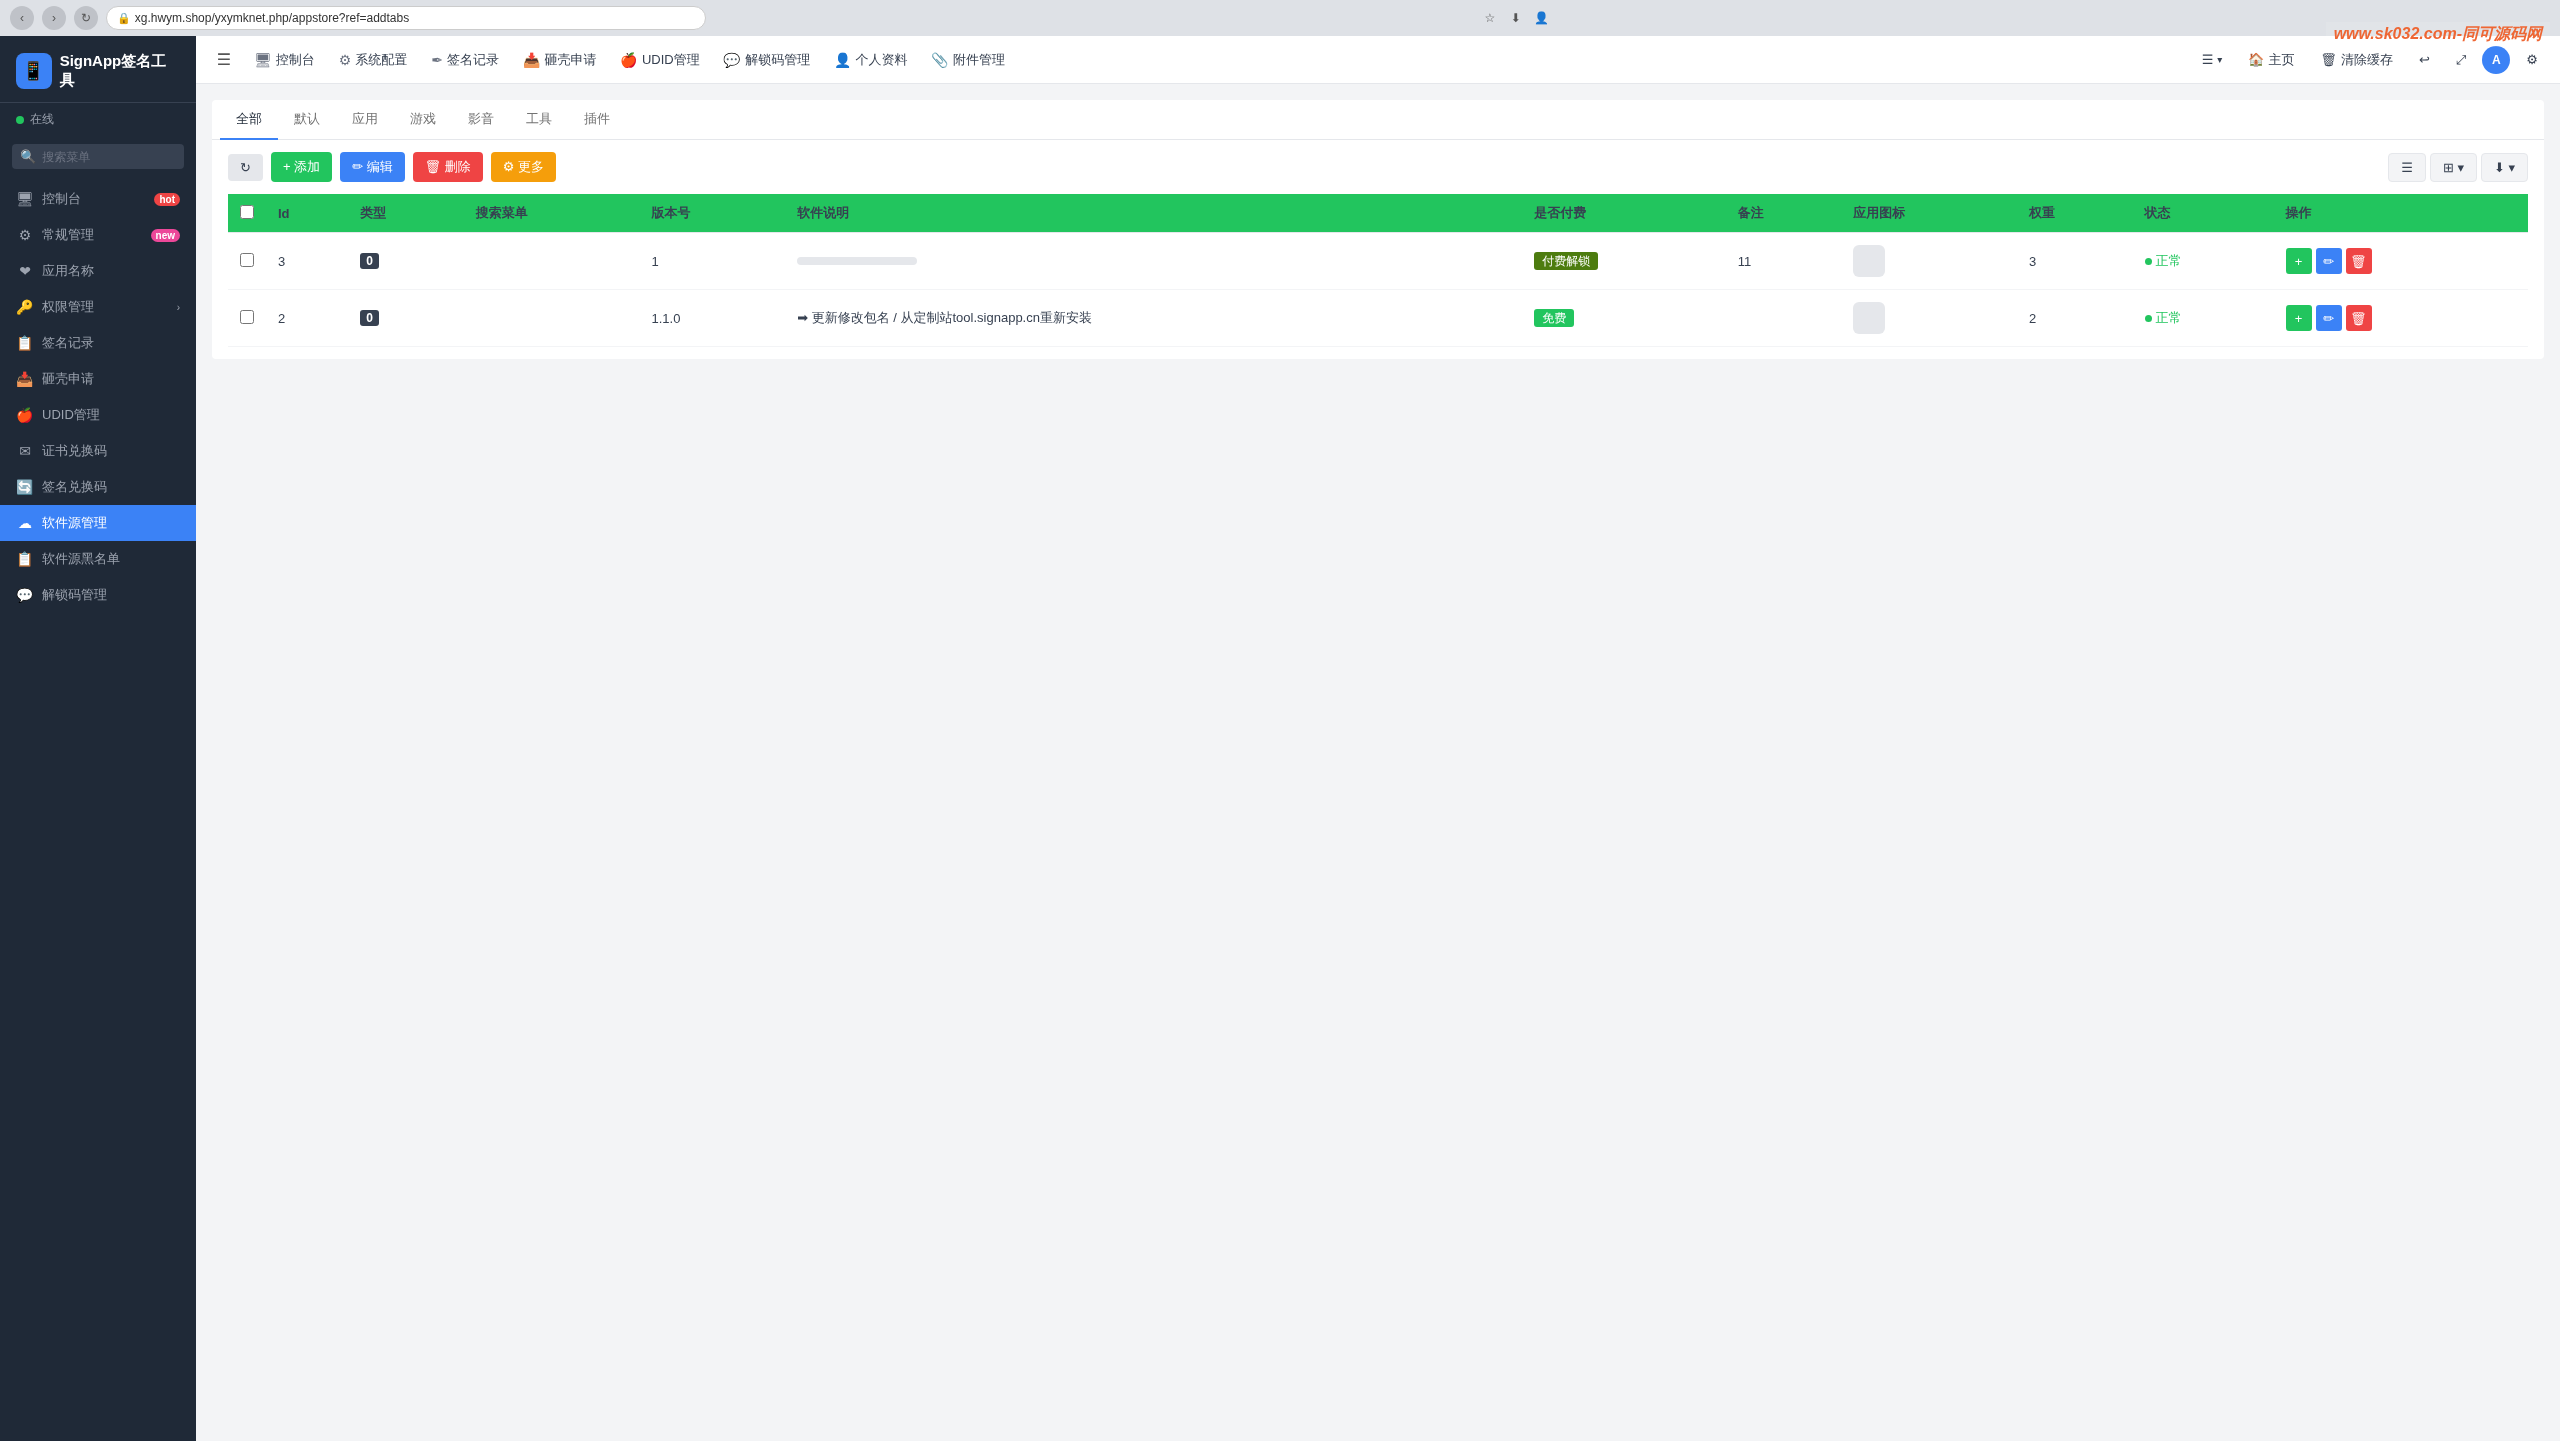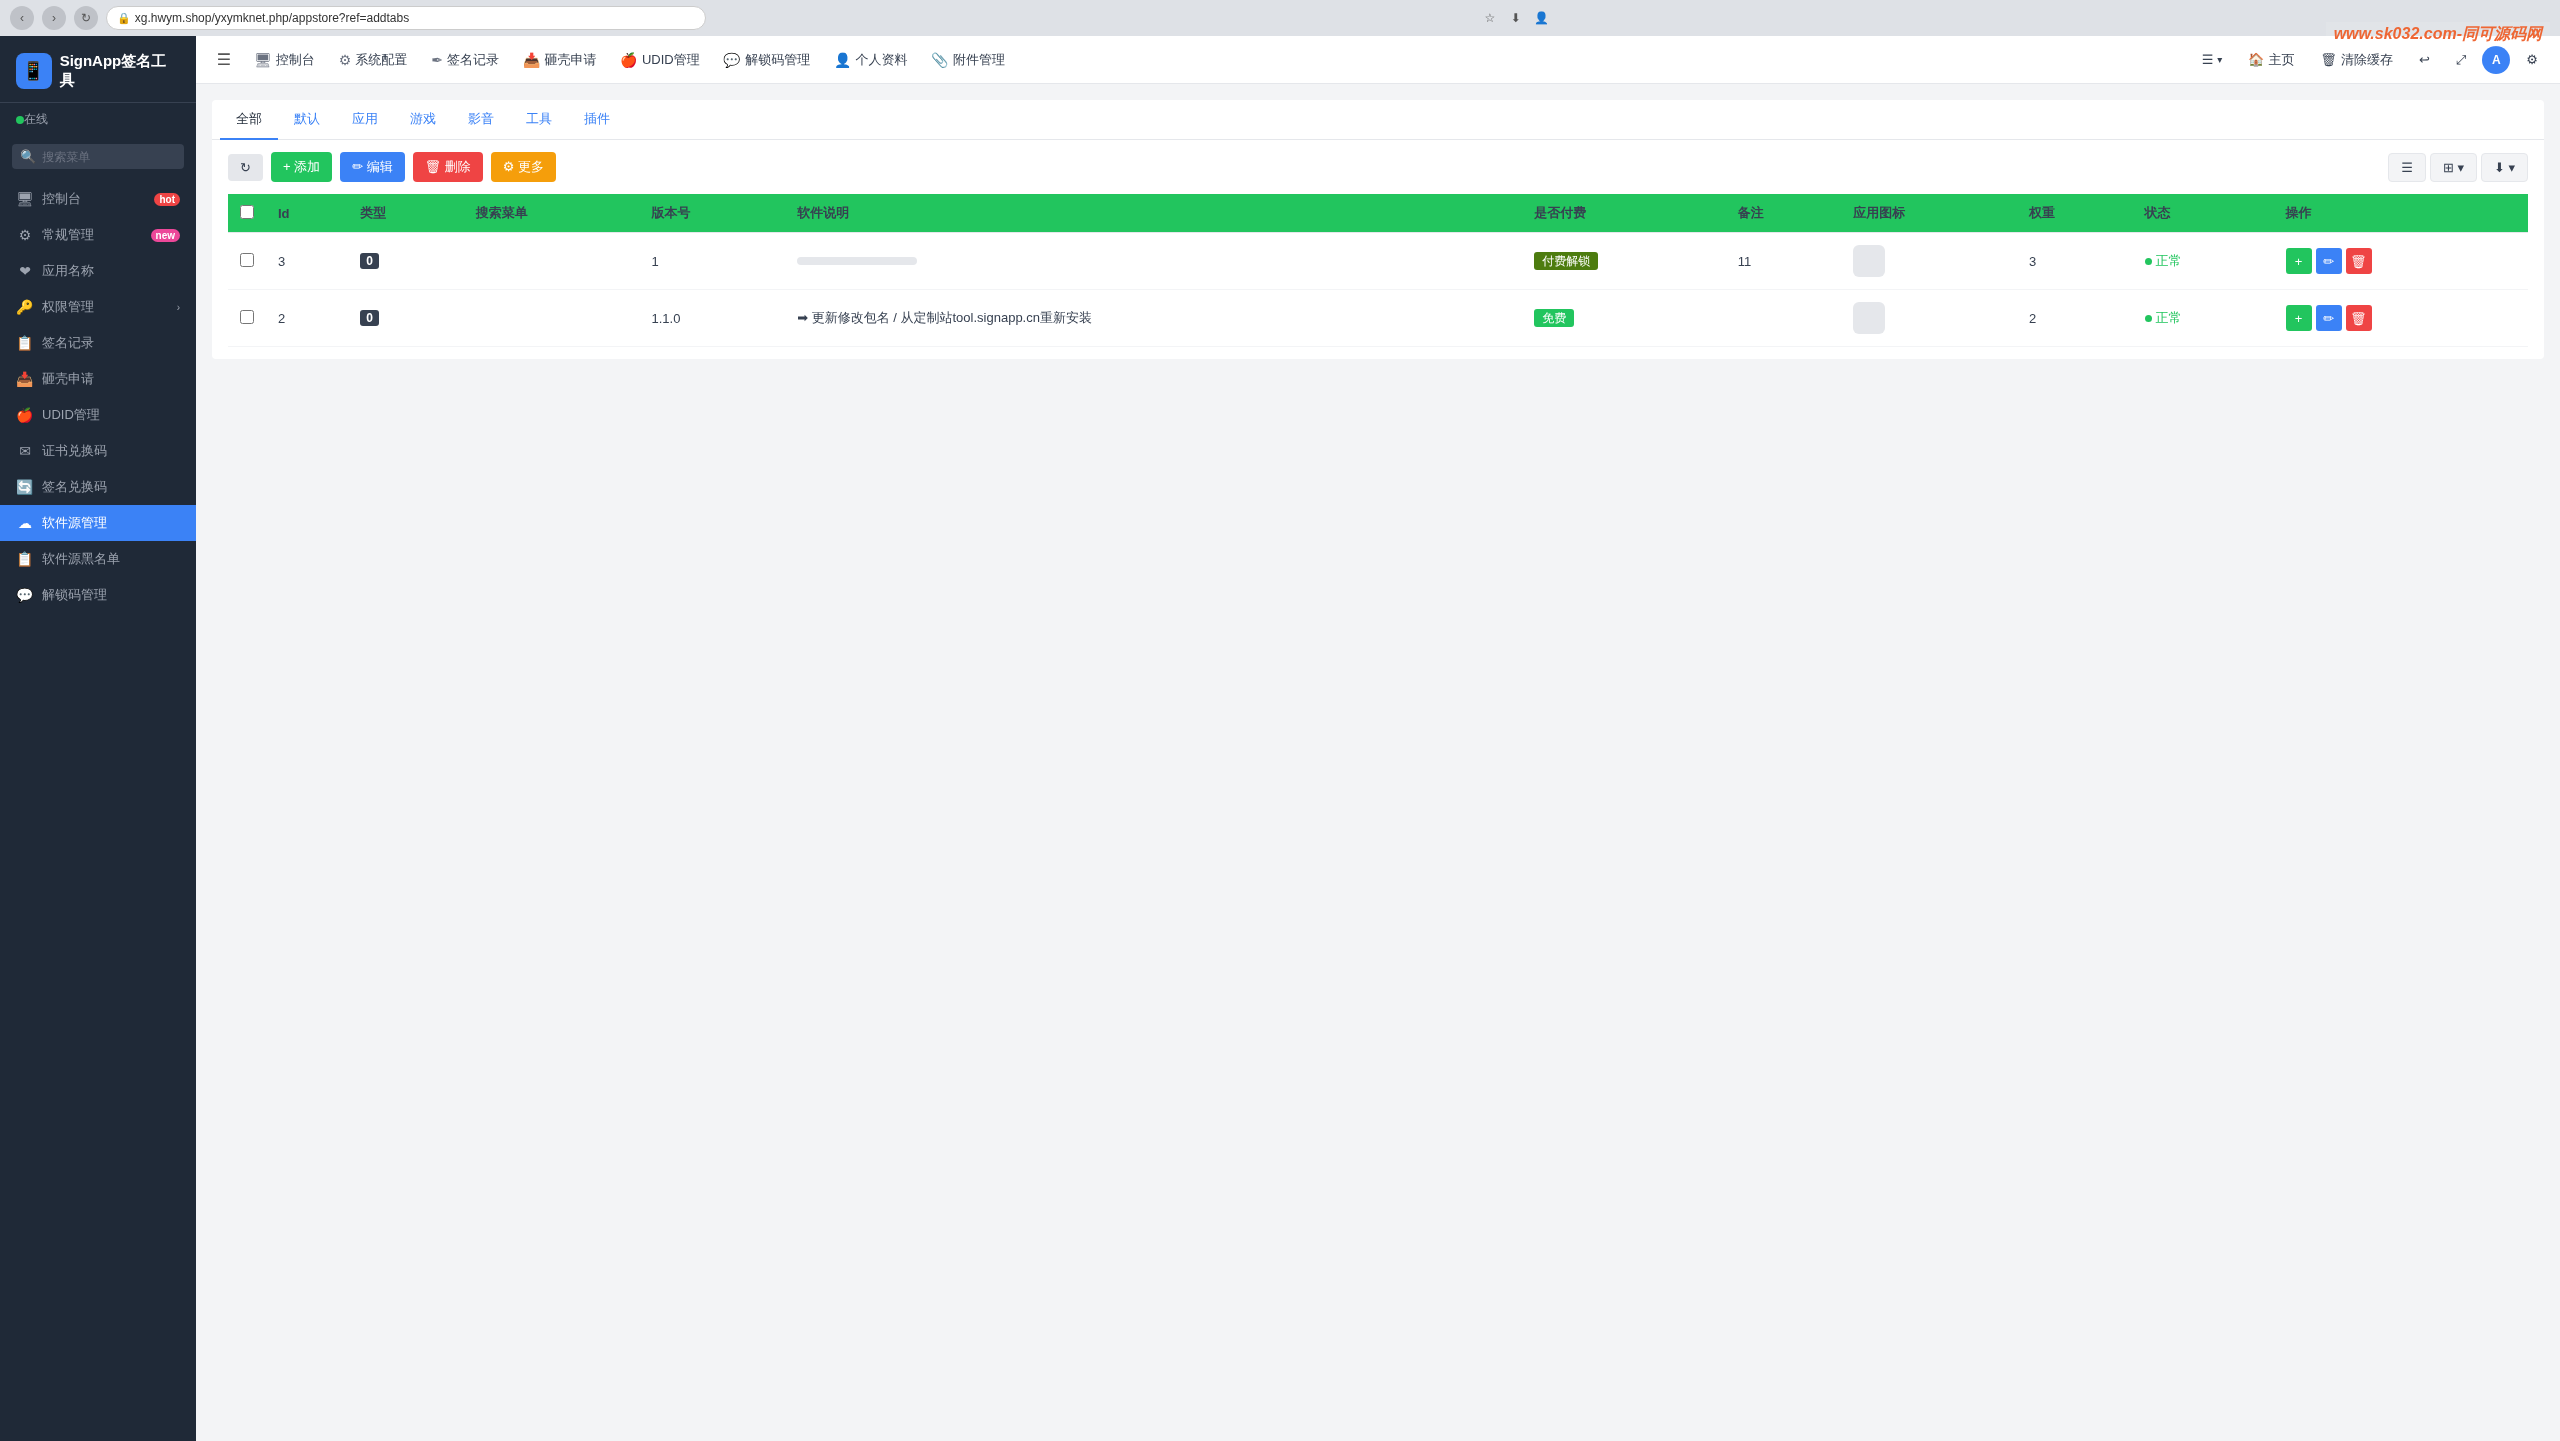--- a/index.html
+++ b/index.html
@@ -73,21 +73,21 @@
     .sidebar-logo-icon {
       width: 36px; height: 36px;
       background: #3b82f6;
       border-radius: 8px;
       display: flex; align-items: center; justify-content: center;
       font-size: 18px; color: white;
     }
     .sidebar-logo-text { font-size: 15px; font-weight: bold; color: #fff; }
     .sidebar-status {
       padding: 8px 16px;
-      display: flex; align-items: center; 
+      display: flex; align-items: center; gap: 6px;
       font-size: 12px; color: #9ca3af;
     }
     .status-dot { width: 8px; height: 8px; border-radius: 50%; background: #22c55e; }
     .sidebar-search {
       margin: 8px 12px;
       background: #374151;
       border-radius: 4px;
       display: flex; align-items: center;
       padding: 5px 8px;
       gap: 6px;
@@ -174,21 +174,21 @@
     .tabs-bar {
       background: #fff;
       border-radius: 4px 4px 0 0;
       display: flex; align-items: center;
       padding: 0 8px;
       border-bottom: 1px solid #e5e7eb;
     }
     .tab-item {
       padding: 10px 16px;
       cursor: pointer; font-size: 13px;
-      color: #3b82f6;
+      color: #737373;
       border-bottom: 2px solid transparent;
       margin-bottom: -1px;
     }
     .tab-item.active { color: #1f2937; font-weight: 500; border-bottom-color: #3b82f6; }
 
     
     .table-container {
       background: #fff;
       border-radius: 0 0 4px 4px;
       padding: 12px 16px;

